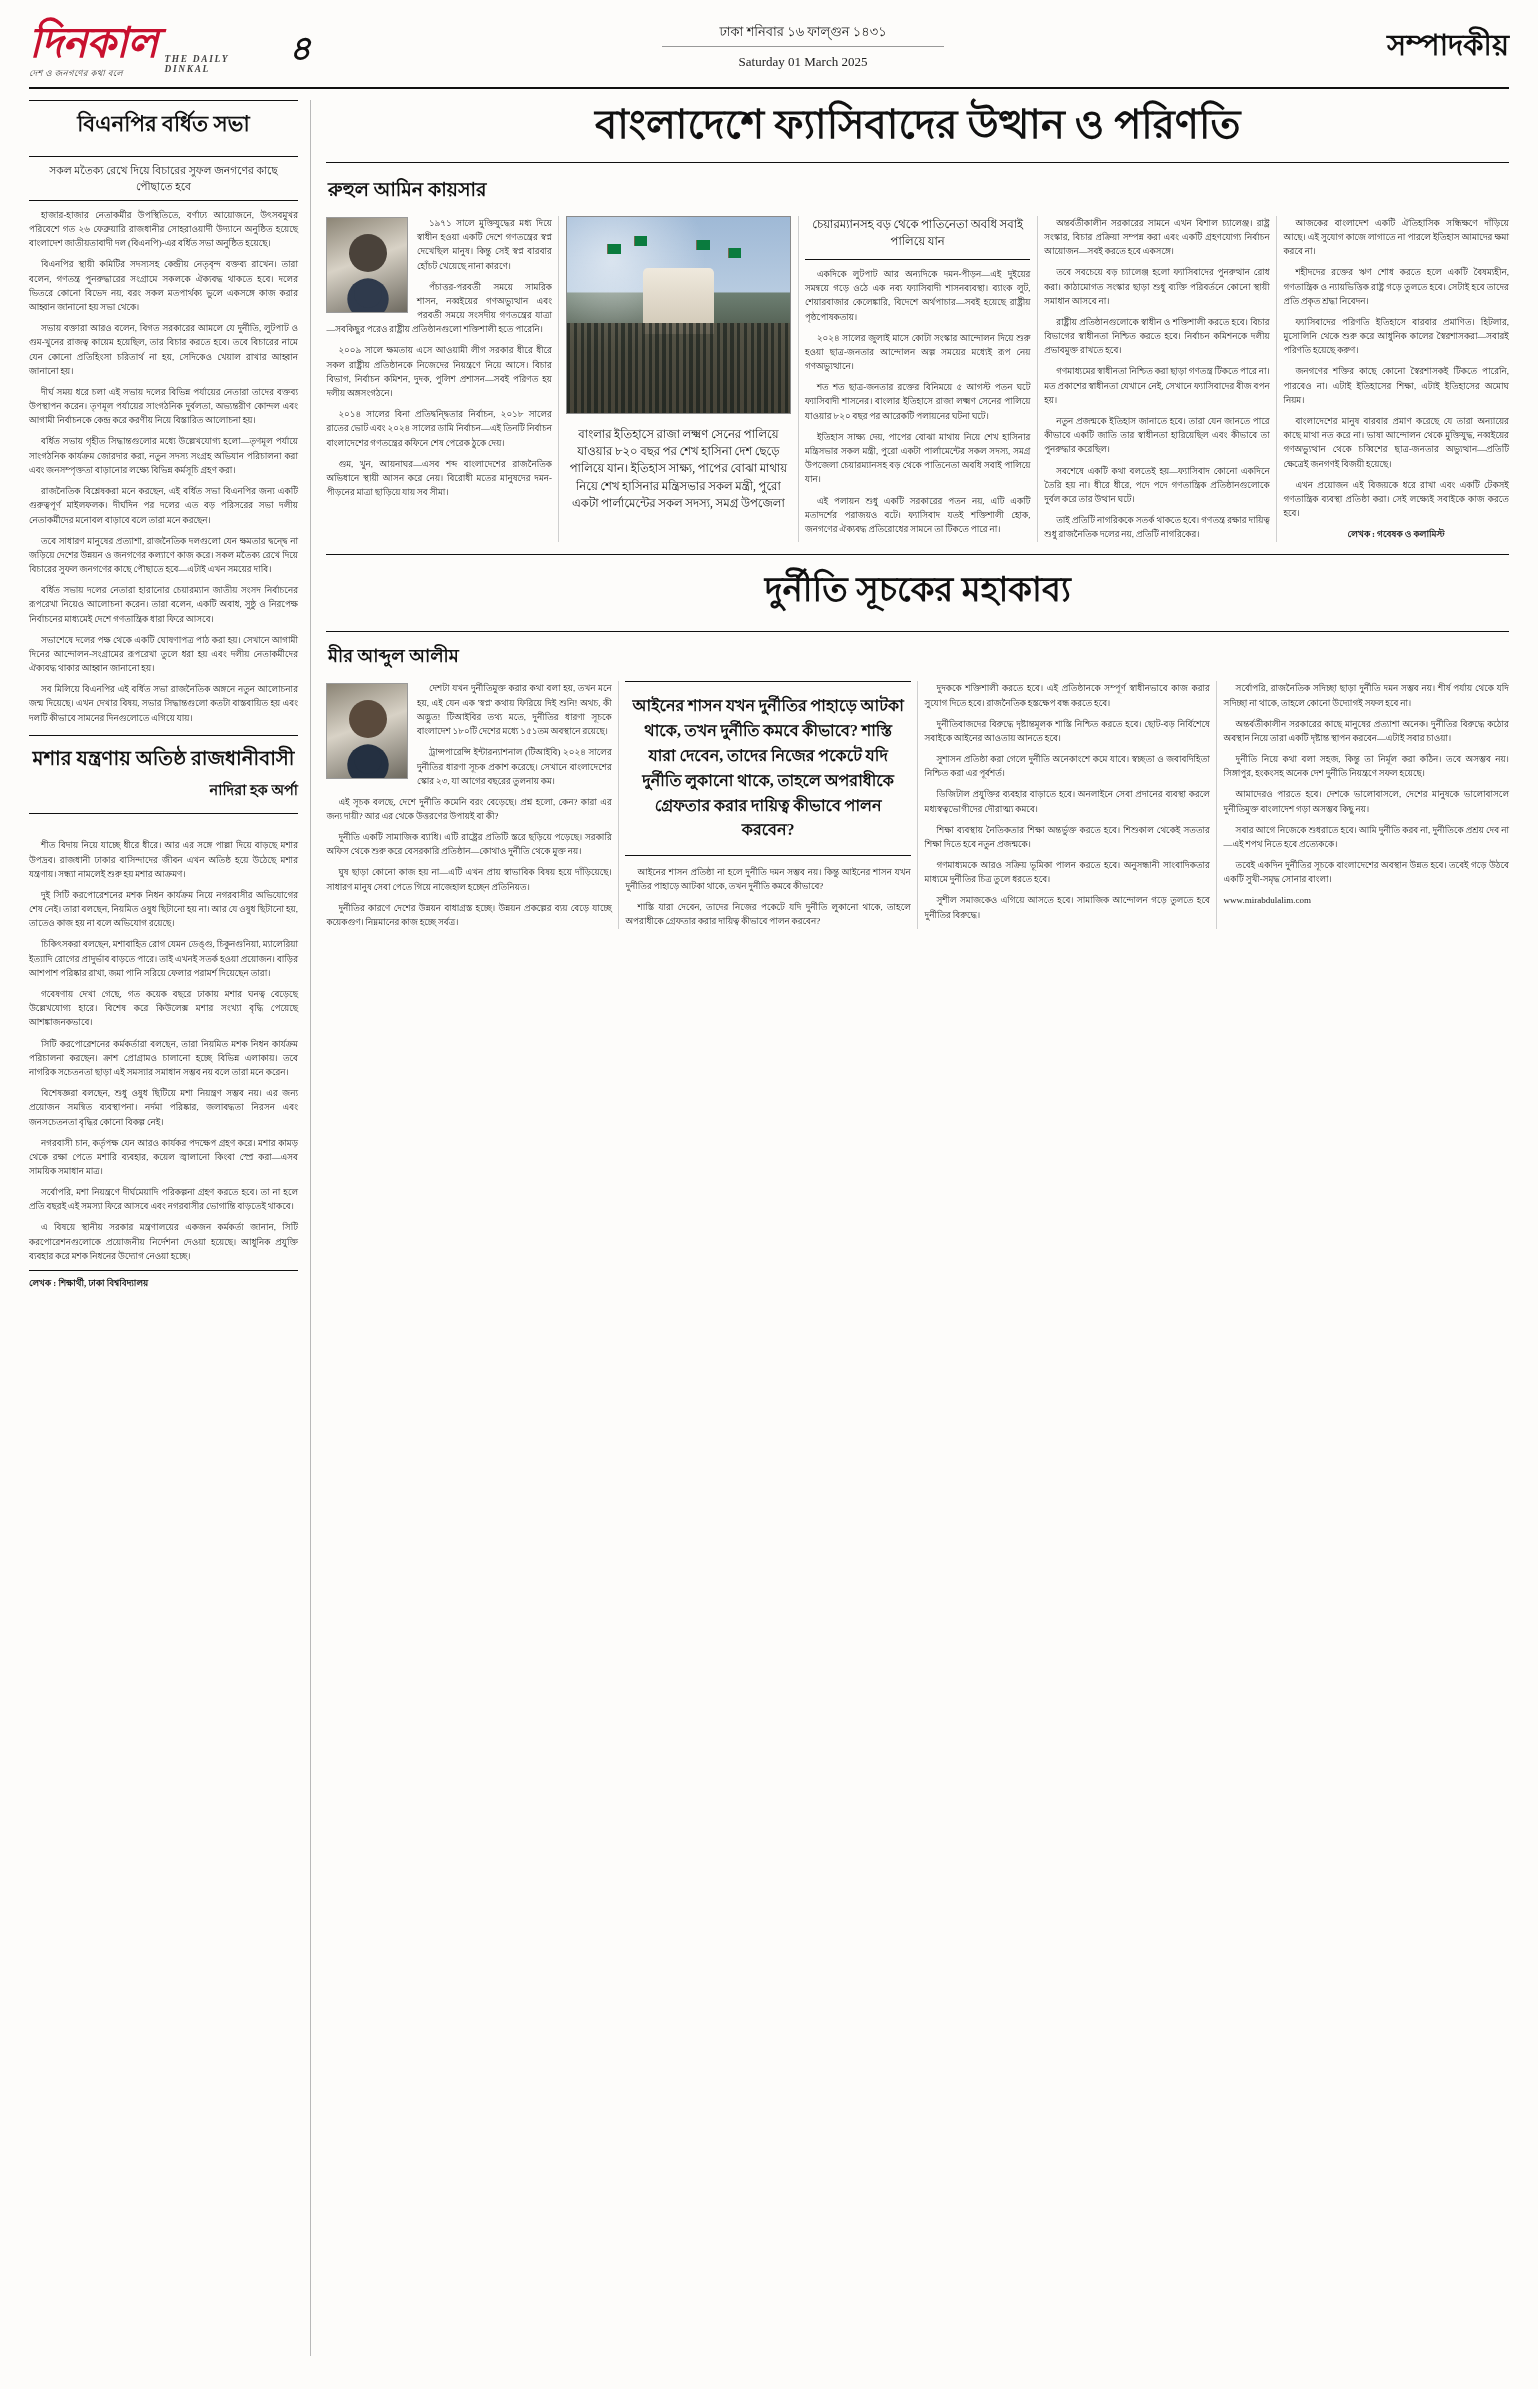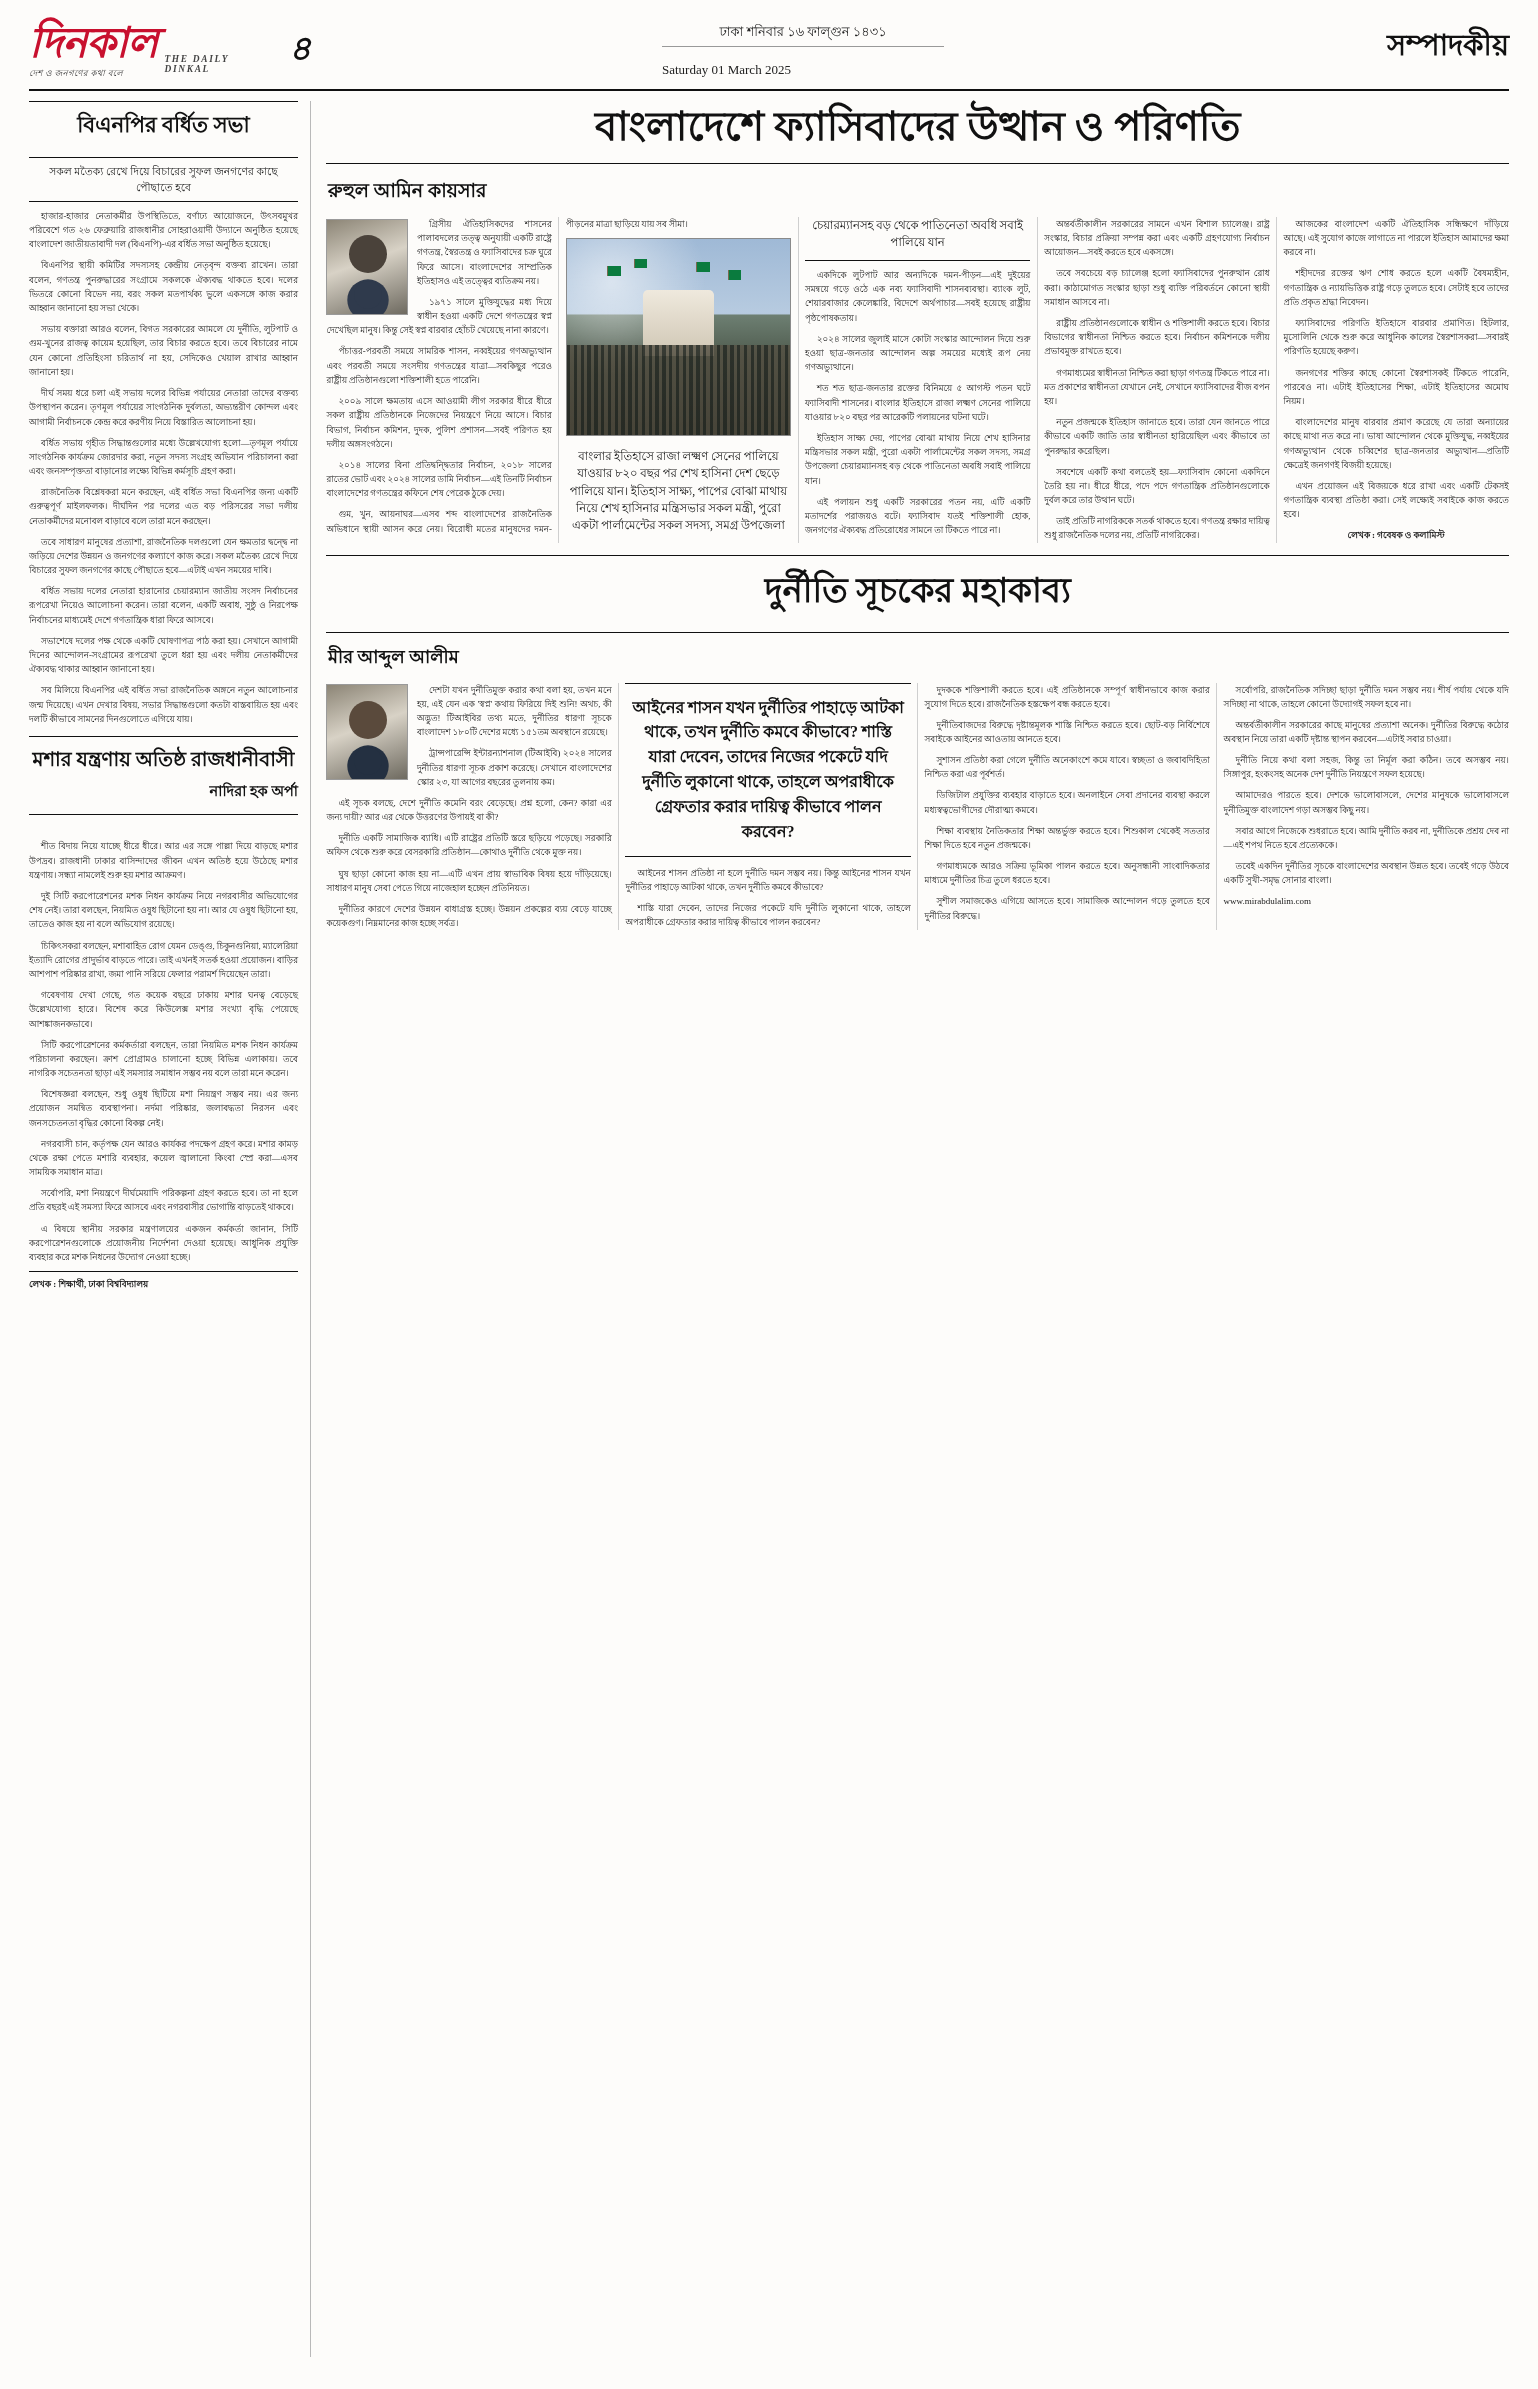--- a/index.html
+++ b/index.html
@@ -19,21 +19,21 @@
     font-family:"Liberation Serif", serif;
     font-size:42px; font-weight:bold; color:#c8102e; letter-spacing:-0.9px; line-height:1;
   }
   .logo-sub { font-size:8.5px; color:#333; letter-spacing:0.4px; margin-top:2.6px; }
   .logo-en { font-size:9.4px; color:#444; letter-spacing:1.7px; font-weight:bold; margin-top:1.7px;}
   .logo-row { display:flex; align-items:flex-end; gap:7px;font-style:italic; }
   .logo-en-box { padding-bottom:6.8px; }
   .page-num { font-size:34px; font-weight:bold; margin-left:13.7px; padding-bottom:1.7px; }
   .mast-mid { flex:1; display:flex; flex-direction:column; align-items:center; justify-content:flex-end; padding-bottom:3.4px;}
   .mast-date-bn { font-size:13px; color:#222; }
-  .mast-date-en { font-size:13px; color:#222; border-top:0.9px solid #999; margin-top:3.4px; padding-top:15px; width:282px; text-align:left;}
+  .mast-date-en { font-size:13px; color:#222; border-top:0.9px solid #999; margin-top:3.4px; padding-top:7px; width:282px; text-align:center;}
   .mast-section { font-size:29px; font-weight:bold; color:#111; width:214px; text-align:right; padding-bottom:1.7px;}
 
   
   .body-grid { display:flex; margin-top:10.3px; height:2256px; }
   .col-left { width:282px; padding-right:12px; border-right:0.9px solid #b9b9b9; }
   .col-main { flex:1; padding-left:15.4px; }
 
   
   .lead-head {
     text-align:center; font-size:21.4px; font-weight:bold; border-top:1.7px solid #111;
@@ -175,21 +175,20 @@
       <div class="author-note">লেখক : শিক্ষার্থী, ঢাকা বিশ্ববিদ্যালয়</div>
     </div>
 
     <div class="col-main">
 
       <div class="main-head">বাংলাদেশে ফ্যাসিবাদের উত্থান ও পরিণতি</div>
       <div class="byline-main">রুহুল আমিন কায়সার</div>
 
       <div class="cols5 jtext">
         <div class="portrait"></div>
-        <p>গ্রিসীয় ঐতিহাসিকদের শাসনের পালাবদলের তত্ত্ব অনুযায়ী একটি রাষ্ট্রে গণতন্ত্র, স্বৈরতন্ত্র ও ফ্যাসিবাদের চক্র ঘুরে ফিরে আসে। বাংলাদেশের সাম্প্রতিক ইতিহাসও এই তত্ত্বের ব্যতিক্রম নয়।</p>
         <p>১৯৭১ সালে মুক্তিযুদ্ধের মধ্য দিয়ে স্বাধীন হওয়া একটি দেশে গণতন্ত্রের স্বপ্ন দেখেছিল মানুষ। কিন্তু সেই স্বপ্ন বারবার হোঁচট খেয়েছে নানা কারণে।</p>
         <p>পঁচাত্তর-পরবর্তী সময়ে সামরিক শাসন, নব্বইয়ের গণঅভ্যুত্থান এবং পরবর্তী সময়ে সংসদীয় গণতন্ত্রের যাত্রা—সবকিছুর পরেও রাষ্ট্রীয় প্রতিষ্ঠানগুলো শক্তিশালী হতে পারেনি।</p>
         <p>২০০৯ সালে ক্ষমতায় এসে আওয়ামী লীগ সরকার ধীরে ধীরে সকল রাষ্ট্রীয় প্রতিষ্ঠানকে নিজেদের নিয়ন্ত্রণে নিয়ে আসে। বিচার বিভাগ, নির্বাচন কমিশন, দুদক, পুলিশ প্রশাসন—সবই পরিণত হয় দলীয় অঙ্গসংগঠনে।</p>
         <p>২০১৪ সালের বিনা প্রতিদ্বন্দ্বিতার নির্বাচন, ২০১৮ সালের রাতের ভোট এবং ২০২৪ সালের ডামি নির্বাচন—এই তিনটি নির্বাচন বাংলাদেশের গণতন্ত্রের কফিনে শেষ পেরেক ঠুকে দেয়।</p>
         <p>গুম, খুন, আয়নাঘর—এসব শব্দ বাংলাদেশের রাজনৈতিক অভিধানে স্থায়ী আসন করে নেয়। বিরোধী মতের মানুষদের দমন-পীড়নের মাত্রা ছাড়িয়ে যায় সব সীমা।</p>
 
         <figure class="photo">
           <div class="photo-img">
             <div class="bldg"></div>
             <div class="flag" style="left:18%; top:14%;"></div>

